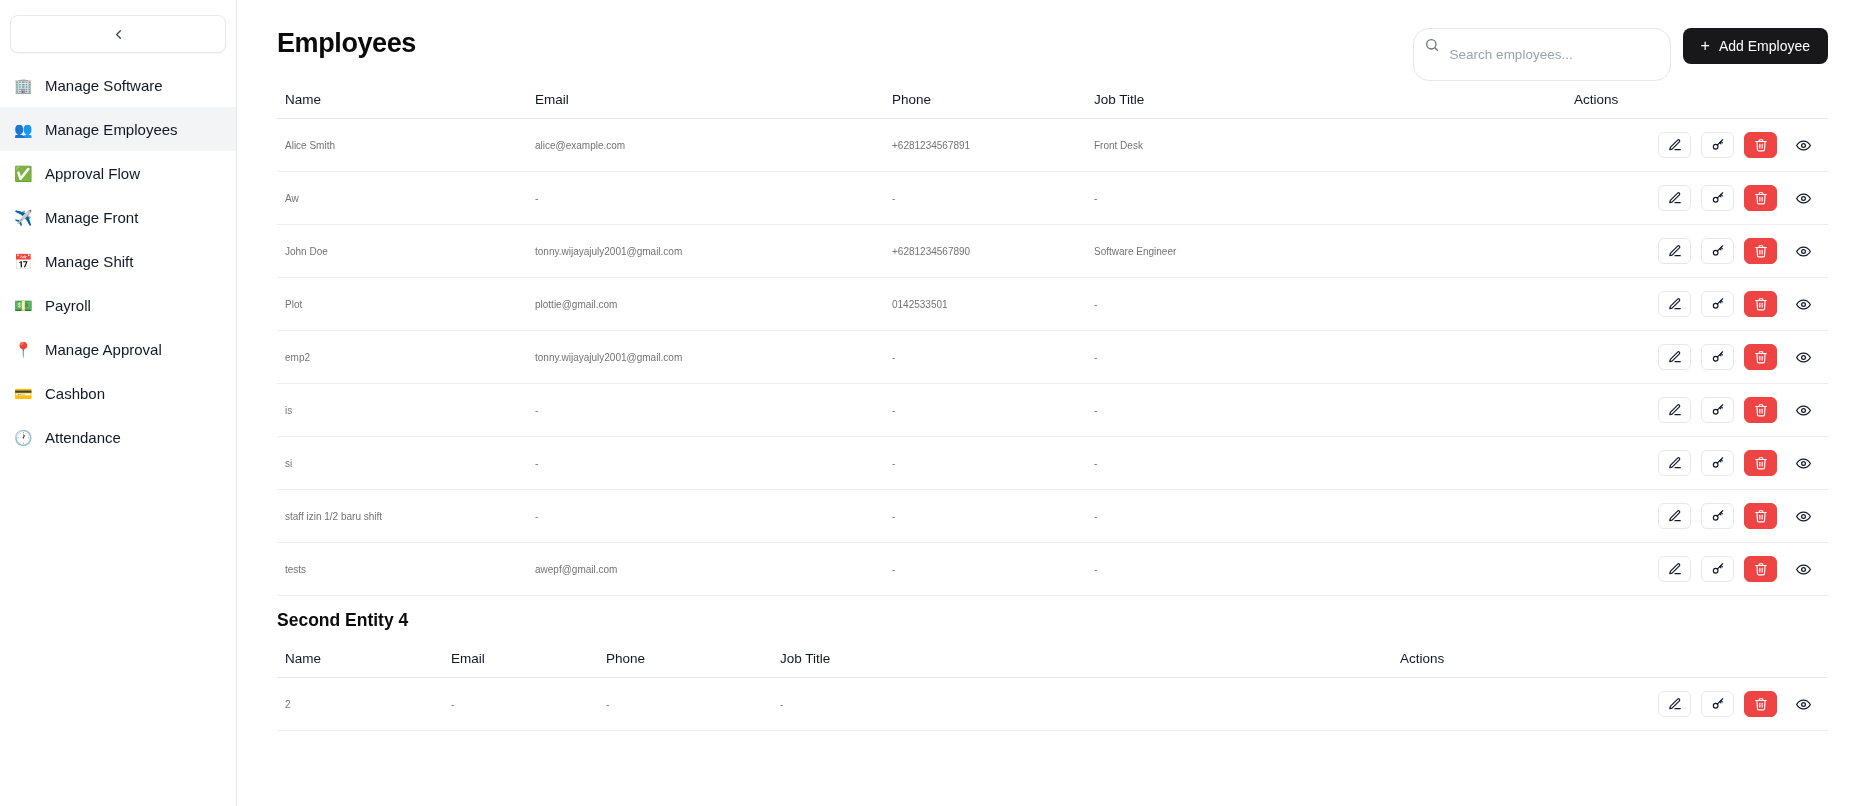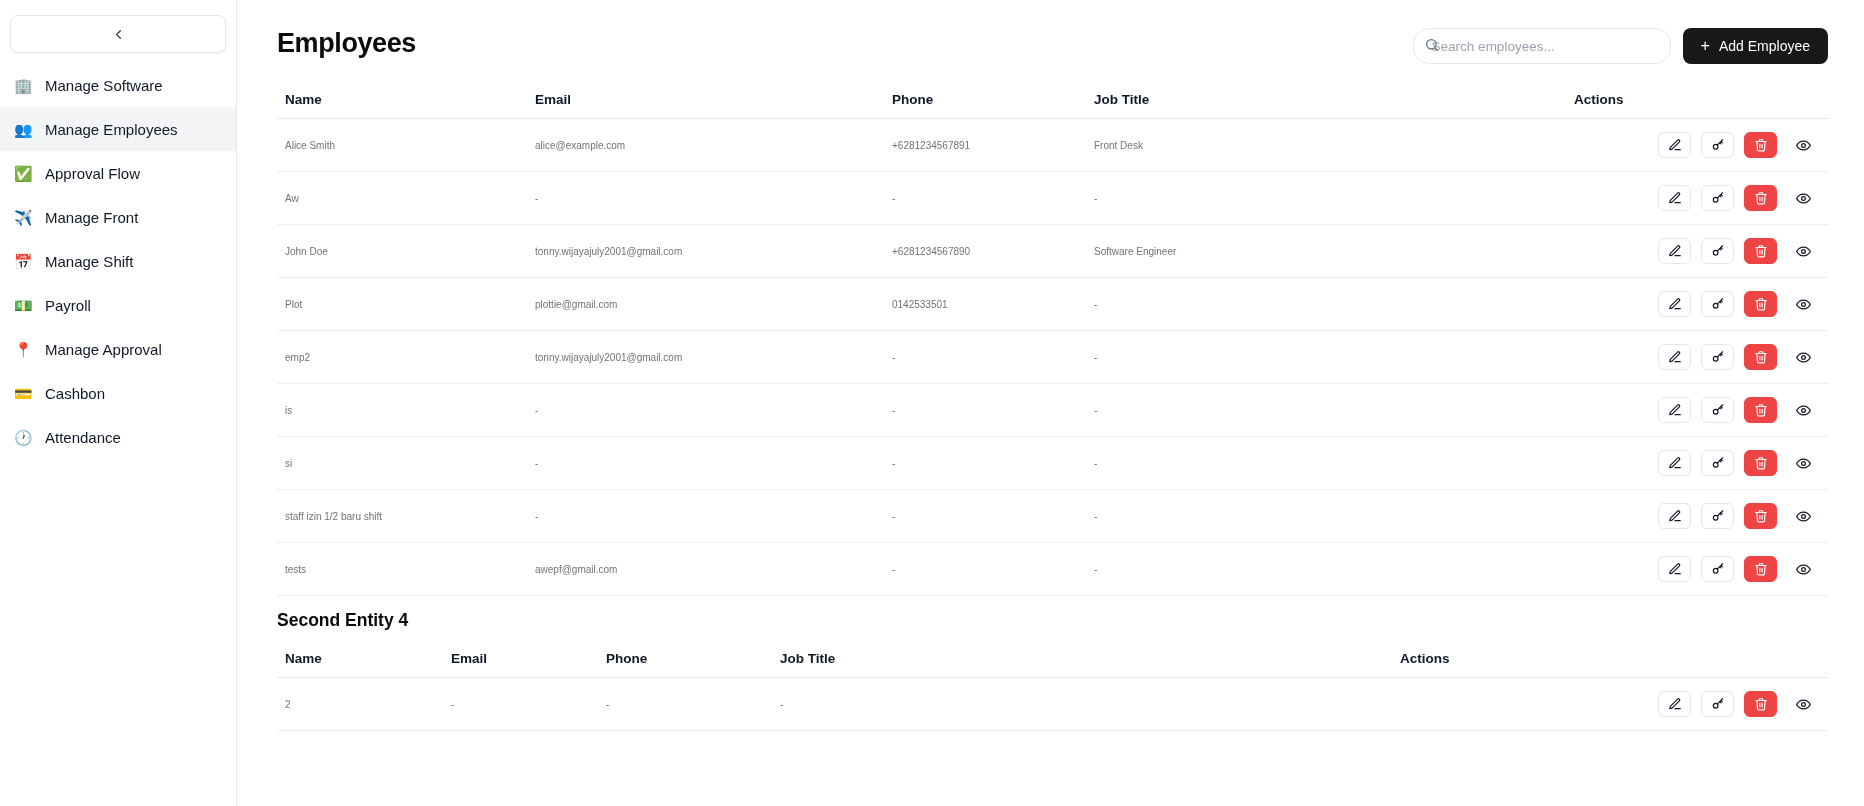--- a/index.html
+++ b/index.html
@@ -99,24 +99,24 @@
     align-items: center;
     gap: 12px;
   }
   .search-wrap {
     position: relative;
     width: 258px;
     height: 36px;
   }
   .search-input {
     width: 258px;
-    height: 36px;
+    height: 53px;
     border: 1px solid #e5e7eb;
     border-radius: 16px;
-    padding: 0 10px 0 18px;
+    padding: 0 10px 0 36px;
     font-size: 13.5px;
     font-family: "Liberation Sans", sans-serif;
     color: #111827;
     background: #fff;
     outline: none;
   }
   .search-input::placeholder { color: #9ca3af; }
   .search-icon {
     position: absolute;
     left: 11px; top: 9px;
@@ -149,21 +149,21 @@
     color: #0b0b0d;
     margin: 14px 0 10px 0;
   }
   table.emp-table {
     width: 100%;
     border-collapse: collapse;
     table-layout: fixed;
   }
   table.emp-table thead th {
     font-size: 13.5px;
-    font-weight: bold;
+    font-weight: normal;
     color: #111827;
     text-align: left;
     padding: 10px 8px 11px 8px;
     border-bottom: 1px solid #e5e7eb;
     background: #fff;
   }
   table.emp-table tbody td {
     font-size: 10px;
     color: #737373;
     padding: 13px 8px;

